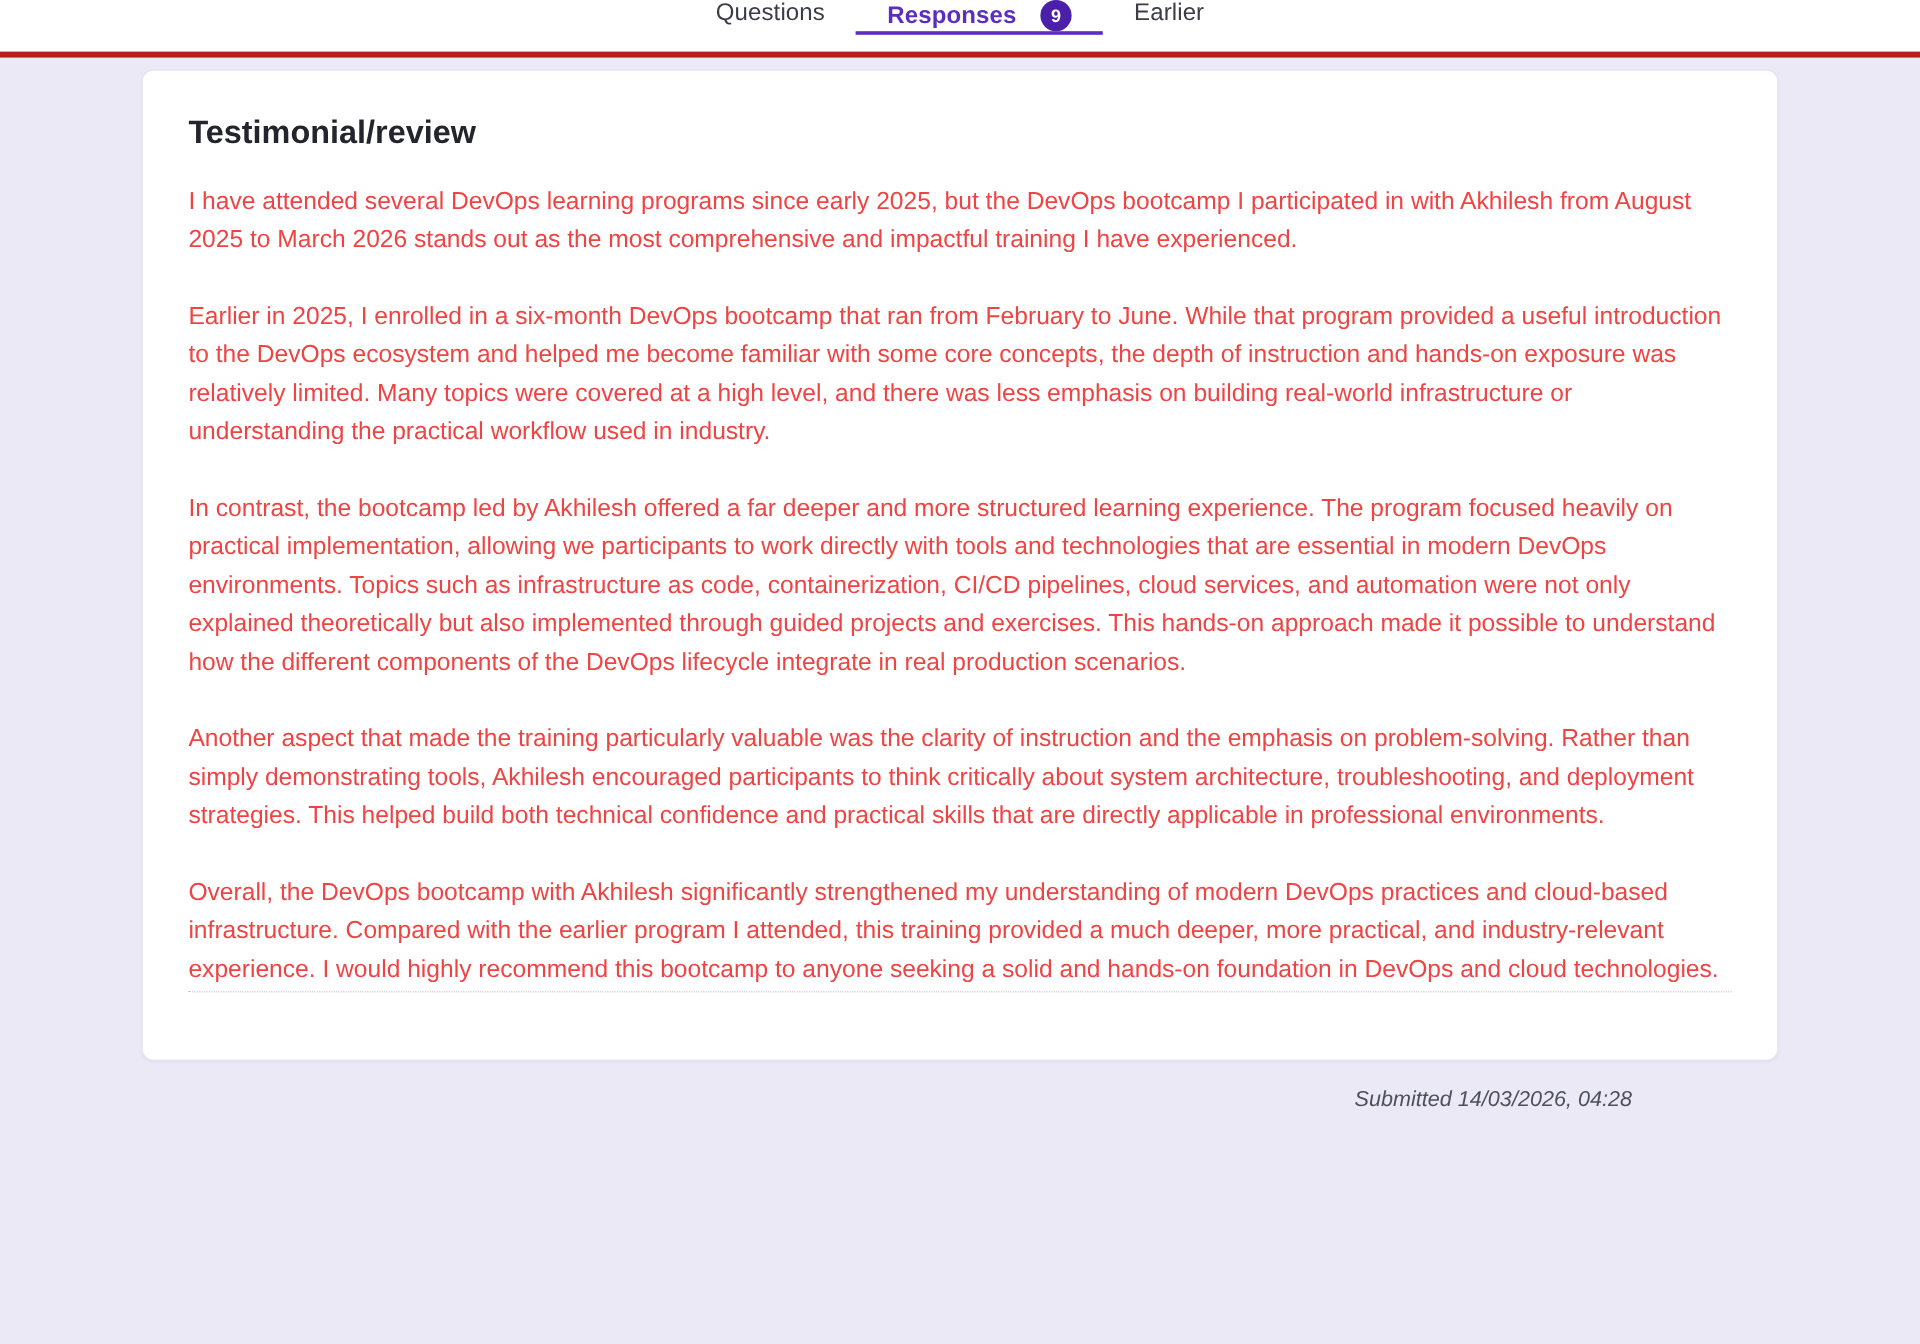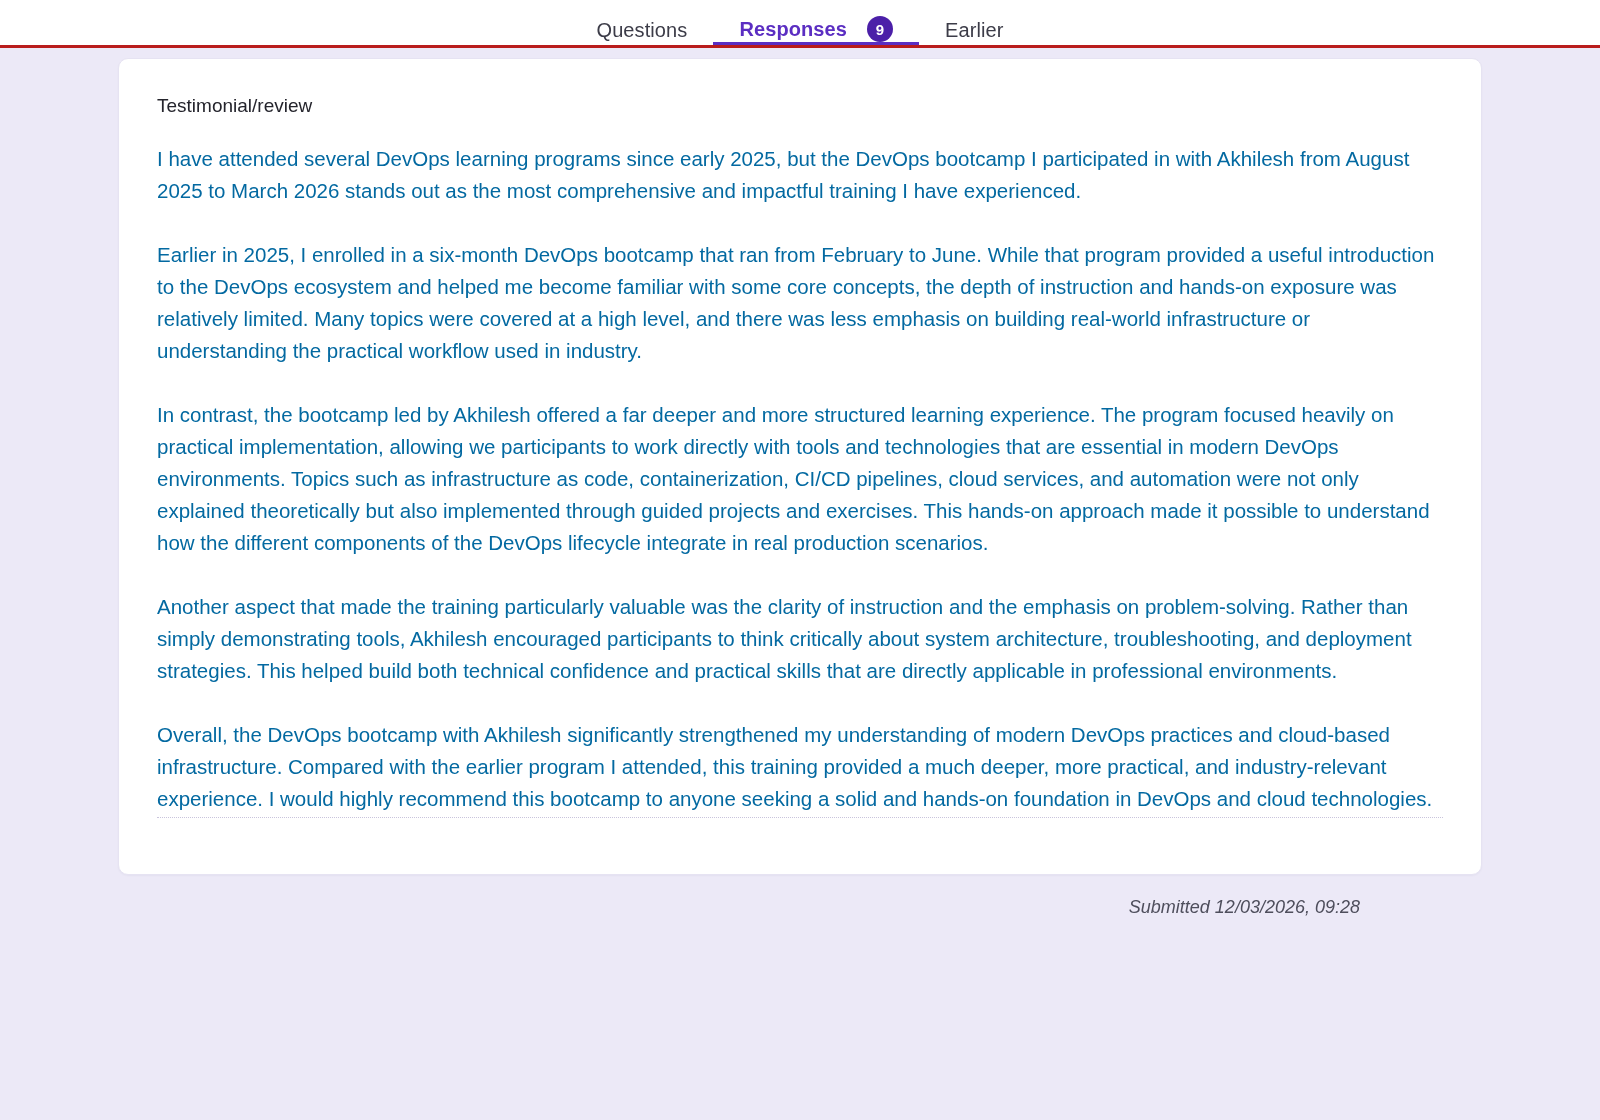--- a/index.html
+++ b/index.html
@@ -17,23 +17,23 @@
     height: 1120px;
     position: relative;
     background: #ece9f7;
     overflow: hidden;
   }
 
   
   .tabbar {
     height: 48px;
     background: #ffffff;
-    border-bottom: 3px solid #b91c1c;
+    border-bottom: 5px solid #b91c1c;
     display: flex;
-    align-items: flex-end;
+    align-items: flex-start;
     justify-content: center;
     gap: 0px;
     position: relative;
     z-index: 5;
   }
   .tab {
     display: flex;
     align-items: center;
     gap: 10px;
     padding: 0 26px;
@@ -68,29 +68,29 @@
     padding: 10px 118px 0 118px;
   }
   .card {
     background: #ffffff;
     border: 1px solid #e6e3f2;
     border-radius: 10px;
     padding: 36px 38px 56px 38px;
     box-shadow: 0 1px 2px rgba(30, 20, 70, 0.04);
   }
   .question-title {
-    font-size: 19px;
+    font-size: 27px;
     color: #24242c;
     margin: 0 0 26px 0;
-    font-weight: 400;
+    font-weight: 700;
   }
   .answer {
     font-size: 20.5px;
     line-height: 32px;
-    color: #0369a1;
+    color: #ef4444;
     white-space: pre-wrap;
     border-bottom: 1px dotted #c9c4dc;
     padding-bottom: 2px;
   }
 
   .submitted {
     text-align: right;
     font-size: 18px;
     font-style: italic;
     color: #4e4e5c;
@@ -121,16 +121,16 @@
       <div class="answer">I have attended several DevOps learning programs since early 2025, but the DevOps bootcamp I participated in with Akhilesh from August 2025 to March 2026 stands out as the most comprehensive and impactful training I have experienced.
 
 Earlier in 2025, I enrolled in a six-month DevOps bootcamp that ran from February to June. While that program provided a useful introduction to the DevOps ecosystem and helped me become familiar with some core concepts, the depth of instruction and hands-on exposure was relatively limited. Many topics were covered at a high level, and there was less emphasis on building real-world infrastructure or understanding the practical workflow used in industry.
 
 In contrast, the bootcamp led by Akhilesh offered a far deeper and more structured learning experience. The program focused heavily on practical implementation, allowing we participants to work directly with tools and technologies that are essential in modern DevOps environments. Topics such as infrastructure as code, containerization, CI/CD pipelines, cloud services, and automation were not only explained theoretically but also implemented through guided projects and exercises. This hands-on approach made it possible to understand how the different components of the DevOps lifecycle integrate in real production scenarios.
 
 Another aspect that made the training particularly valuable was the clarity of instruction and the emphasis on problem-solving. Rather than simply demonstrating tools, Akhilesh encouraged participants to think critically about system architecture, troubleshooting, and deployment strategies. This helped build both technical confidence and practical skills that are directly applicable in professional environments.
 
 Overall, the DevOps bootcamp with Akhilesh significantly strengthened my understanding of modern DevOps practices and cloud-based infrastructure. Compared with the earlier program I attended, this training provided a much deeper, more practical, and industry-relevant experience. I would highly recommend this bootcamp to anyone seeking a solid and hands-on foundation in DevOps and cloud technologies.</div>
     </div>
-    <div class="submitted">Submitted 12/03/2026, 09:28</div>
+    <div class="submitted">Submitted 14/03/2026, 04:28</div>
   </div>
 
 </div>
 
 </body></html>

